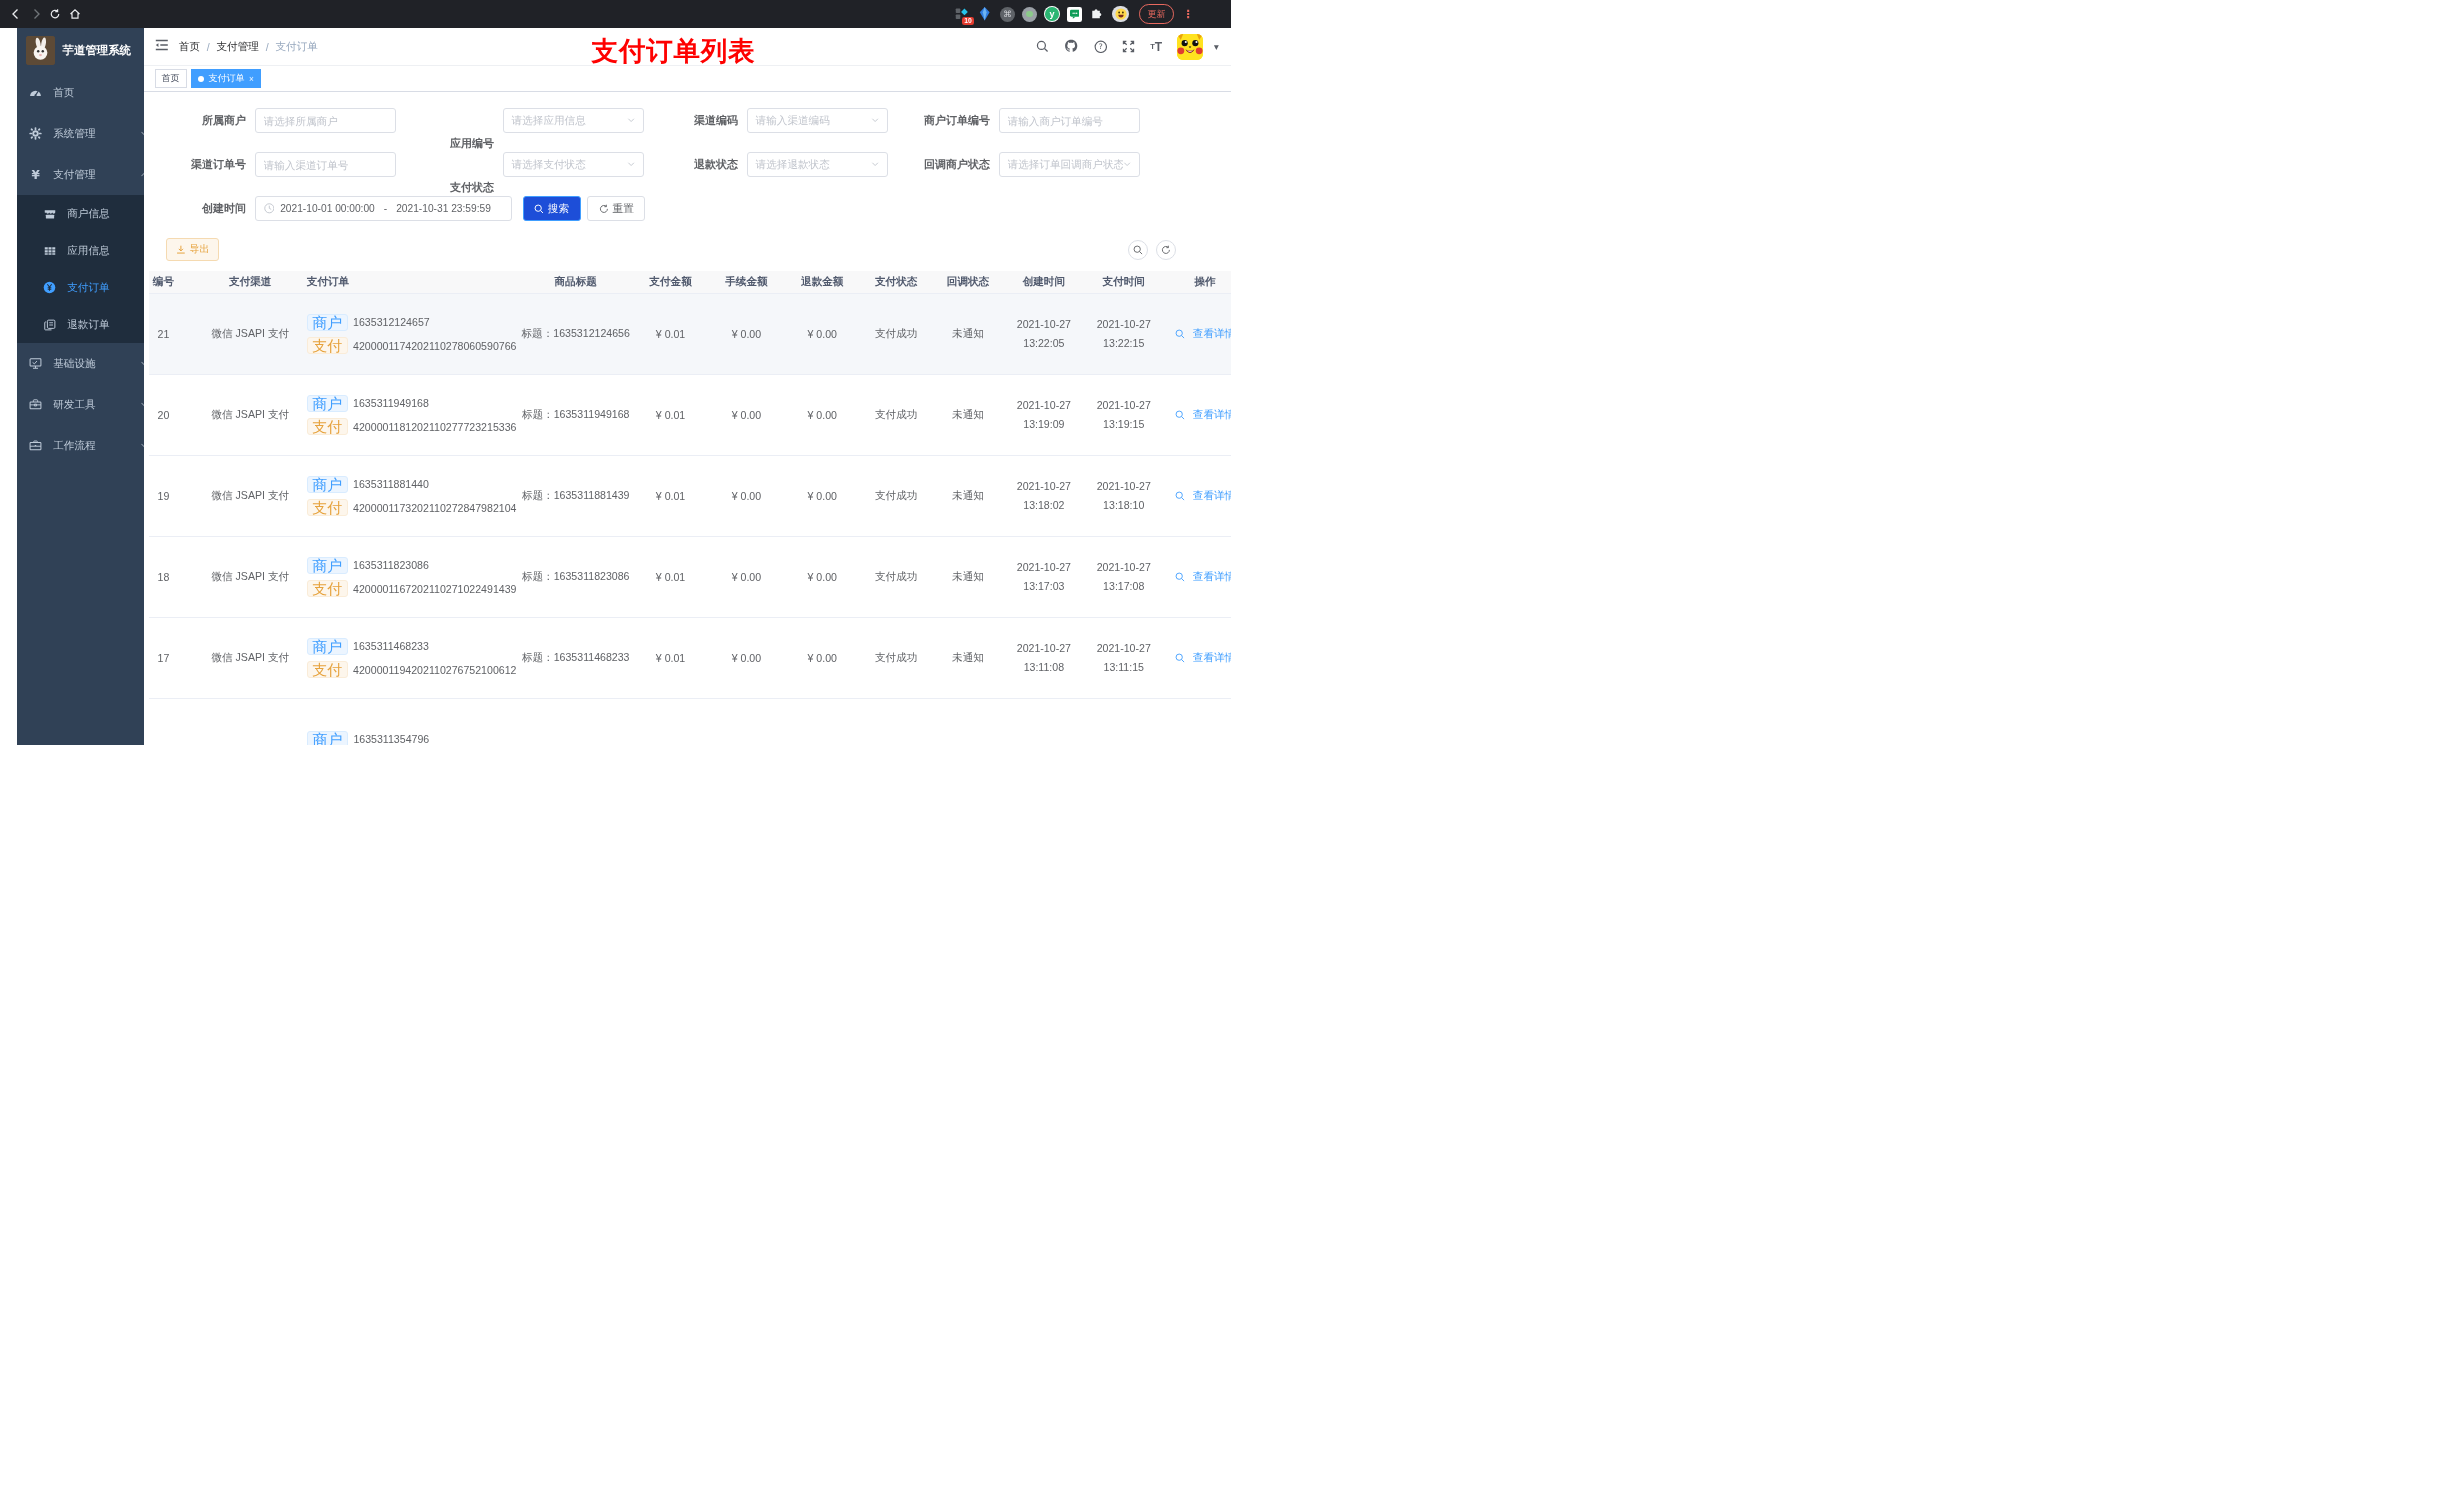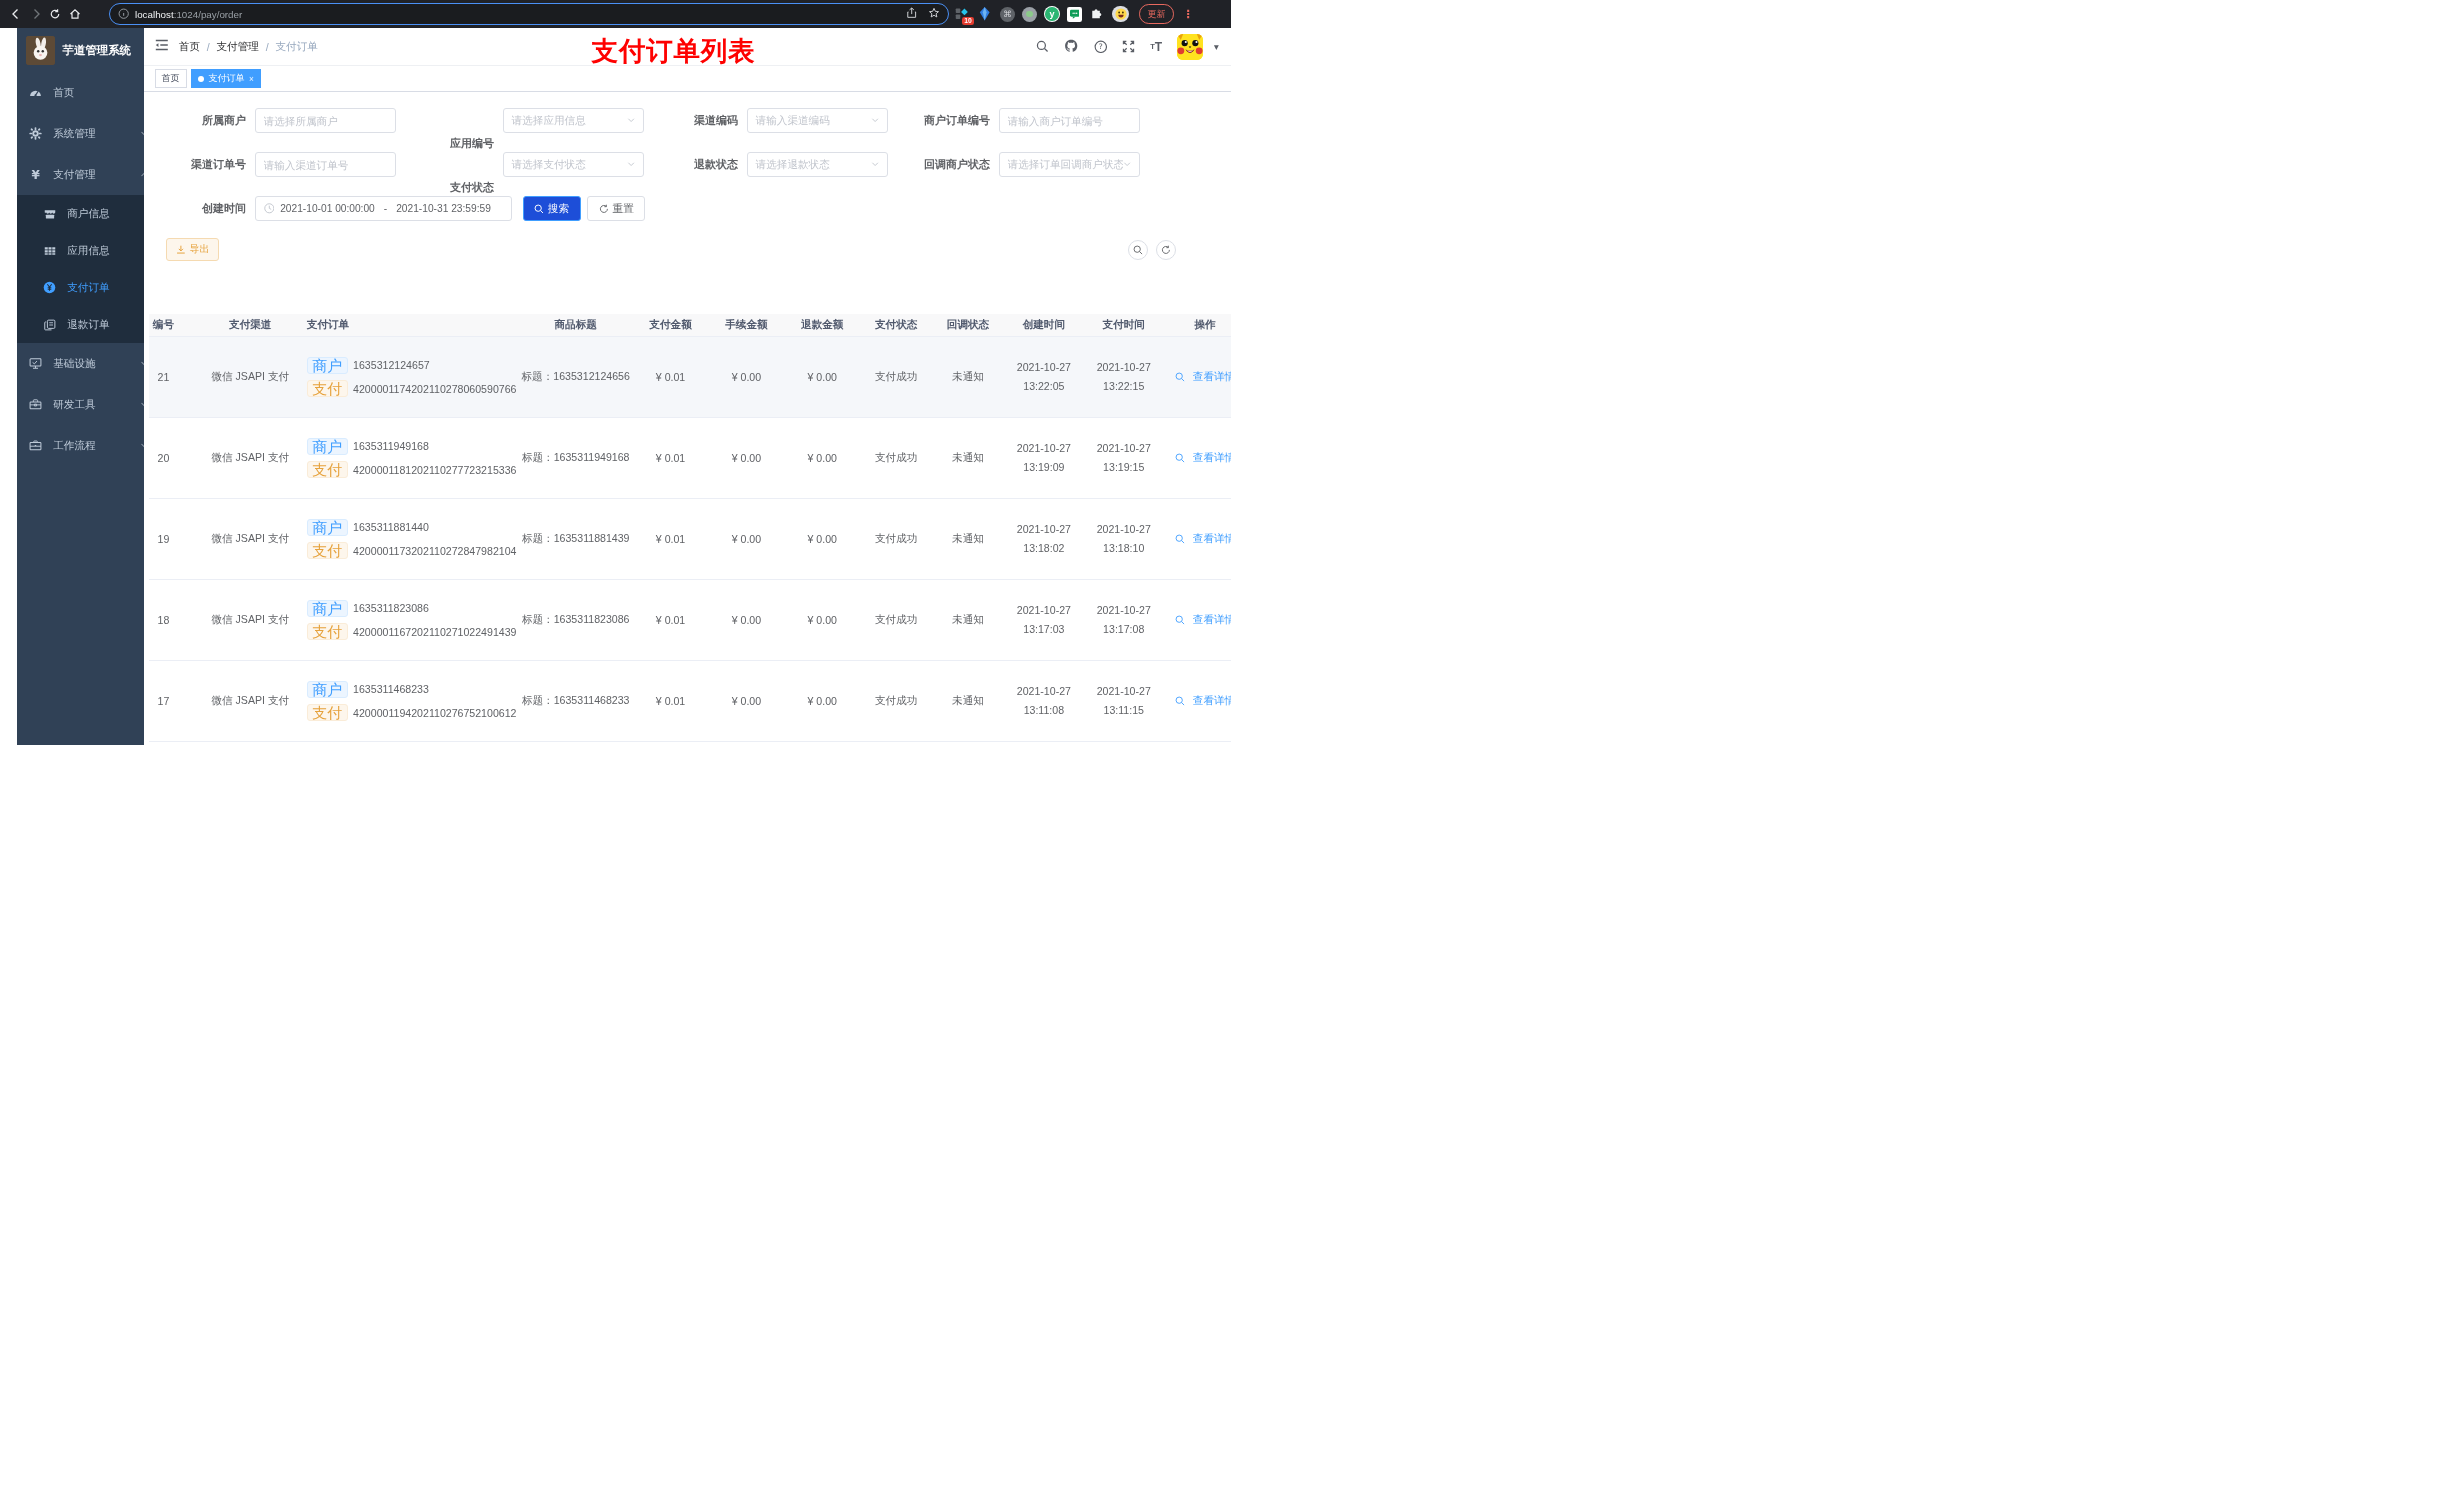--- a/index.html
+++ b/index.html
@@ -87,21 +87,21 @@
   .btn-primary { background:#1d4ed8; border:0.8px solid #409eff; color:#fff; margin-left:10.6px; }
   .btn-plain { background:#fff; border:0.8px solid #dcdfe6; color:#606266; margin-left:6.8px; }
   .btn-warning { position:absolute; left:22px; top:146px; height:23px; background:#fdf6ec;
     border:0.8px solid #f5dab1; color:#e6a23c; font-size:9.8px; border-radius:3px;
     display:inline-flex; align-items:center; padding:8px 9px; gap:3.8px; }
   .mini-circle { position:absolute; top:148px; width:20.4px; height:20.4px; border-radius:50%;
     border:0.8px solid #dcdfe6; background:#fff; display:flex; align-items:center; justify-content:center; color:#606266; }
 
   
   .table-wrap { position:absolute; left:4.5px; top:179px; width:1083px; height:474px; overflow:hidden; }
-  .tbl { position:relative; margin-left:-23px; width:1121px;margin-top:43px; }
+  .tbl { position:relative; margin-left:-23px; width:1121px; }
   .thead { display:flex; height:23px; background:#f8f8f9; align-items:center;
     border-bottom:0.8px solid #ebeef5; }
   .th { font-size:10.6px; color:#515a6e; font-weight:bold; text-align:center; white-space:nowrap; }
   .trow { display:flex; align-items:center; height:81px; border-bottom:0.8px solid #ebeef5; background:#fff; }
   .trow.hover { background:#f5f7fa; }
   .td { font-size:10.6px; color:#606266; text-align:center; white-space:nowrap; overflow:hidden; }
   .c-id{width:76px;} .c-channel{width:98px;} .c-order{width:220px; text-align:left; padding-left:7.6px;}
   .c-title{width:114px;} .c-amount{width:76px;} .c-fee{width:76px;} .c-refund{width:76px;}
   .c-status{width:72px;} .c-notify{width:72px;} .c-cdate{width:80px;} .c-pdate{width:80px;} .c-action{width:83px;}
   .th.c-order { text-align:left; padding-left:7.6px; }
@@ -134,43 +134,20 @@
     <div class="nav-btn">
       <svg width="12" height="12" viewBox="0 0 16 16">
           <path d="M13 8 A5 5 0 1 1 11.5 4.5 M11.5 1.5 V4.8 H8.2" stroke="currentColor" stroke-width="1.6" fill="none"></path>
         </svg>
     </div>
     <div class="nav-btn">
       <svg width="12" height="12" viewBox="0 0 16 16">
           <path d="M2 8 L8 2.5 L14 8 M4 7 V13.5 H12 V7" stroke="currentColor" stroke-width="1.6" fill="none"></path>
         </svg>
     </div>
-    <div class="url-pill">
-      <span style="color:#9aa0a6;display:flex;">
-        <svg width="11.4" height="11.4" viewBox="0 0 16 16">
-            <circle cx="8" cy="8" r="6.5" stroke="currentColor" stroke-width="1.3" fill="none"></circle>
-            <path d="M8 5 V5.2 M8 7 V11" stroke="currentColor" stroke-width="1.4"></path>
-          </svg>
-      </span>
-      <span class="url-text">
-        <span class="url-host">localhost</span><span class="url-rest">:1024/pay/order</span>
-      </span>
-      <span class="pill-right">
-        <span>
-          <svg width="11.4" height="11.4" viewBox="0 0 16 16">
-              <path d="M8 1.5 V10 M5 4 L8 1.5 L11 4 M3.5 7 H2.5 V14.5 H13.5 V7 H12.5" stroke="currentColor" stroke-width="1.3" fill="none"></path>
-            </svg>
-        </span>
-        <span>
-          <svg width="12" height="12" viewBox="0 0 16 16">
-              <path d="M8 1.8 L9.8 5.8 L14 6.2 L10.8 9 L11.8 13.3 L8 11 L4.2 13.3 L5.2 9 L2 6.2 L6.2 5.8 Z" stroke="currentColor" stroke-width="1.2" fill="none"></path>
-            </svg>
-        </span>
-      </span>
-    </div>
     <div class="ext-area">
       <div class="ext">
         <svg width="13.6" height="13.6" viewBox="0 0 18 18">
             <rect x="1" y="2" width="6" height="6" rx="1" fill="#5f6368"></rect>
             <rect x="1" y="10" width="6" height="6" rx="1" fill="#5f6368"></rect>
             <path d="M12.5 2 L17 6.5 L12.5 11 L8 6.5 Z" fill="#24c2e8"></path>
           </svg>
         <span class="ext-badge">10</span>
       </div>
       <div class="ext">

